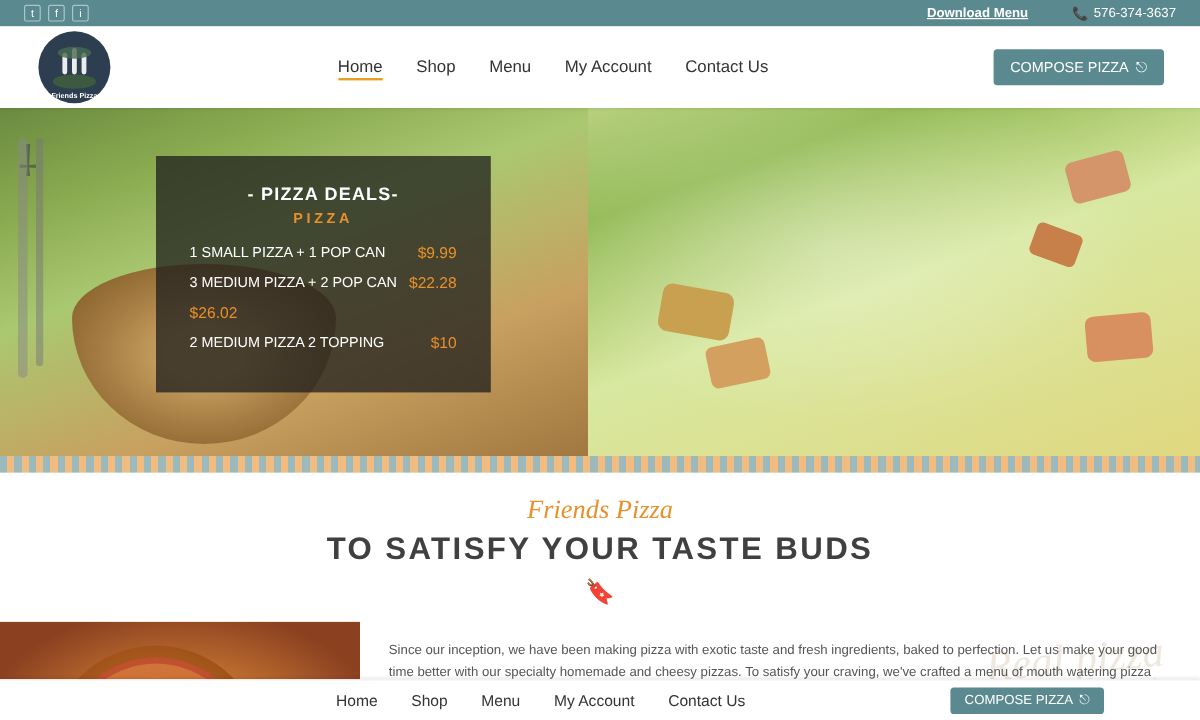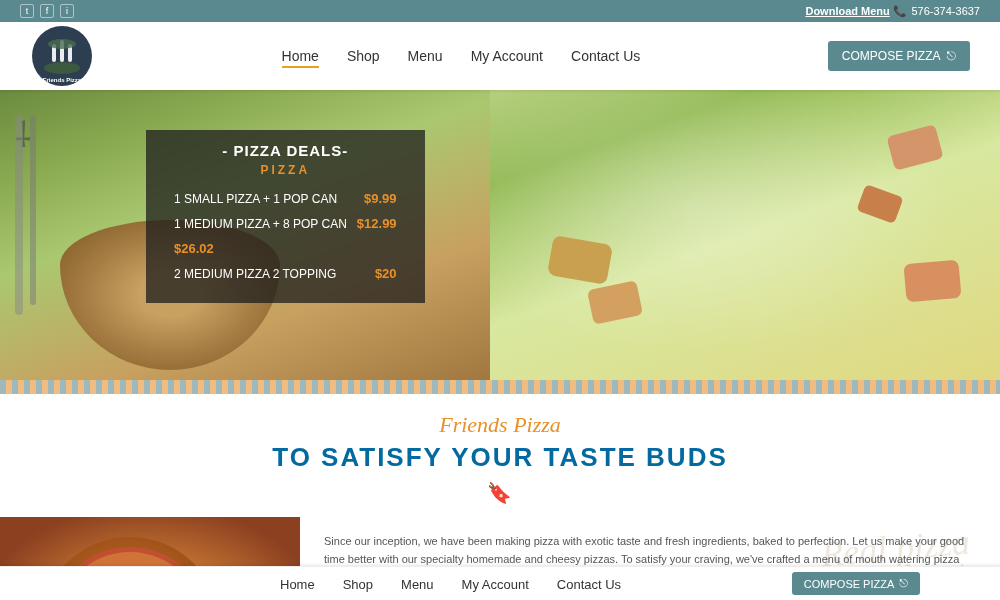--- a/index.html
+++ b/index.html
@@ -10,21 +10,21 @@
       background-color: #5a8a8f;
       height: 22px;
       display: flex;
       align-items: center;
       justify-content: space-between;
       padding: 0 20px;
       font-size: 11px;
       color: white;
     }
     .top-bar-left { display: flex; align-items: center; gap: 8px; }
-    .top-bar-right { display: flex; align-items: center; gap: 4px; }
+    .top-bar-right { display: flex; align-items: center; gap: 37px; }
     .top-bar .download-menu { font-weight: bold; text-decoration: underline; cursor: pointer; }
     .top-bar .phone { display: flex; align-items: center; gap: 4px; }
     .social-icons { display: flex; gap: 6px; }
     .social-icon { width: 14px; height: 14px; display: inline-flex; align-items: center; justify-content: center; font-size: 9px; border: 1px solid rgba(255,255,255,0.5); border-radius: 2px; }
 
     
     .nav-bar {
       background: white;
       height: 68px;
       display: flex;
@@ -119,25 +119,25 @@
       bottom: 80px; right: 40px;
       width: 55px; height: 38px;
       background: #d89060;
       border-radius: 7px;
       transform: rotate(-5deg);
     }
 
     
     .pizza-deals {
       position: absolute;
-      left: 146px;
+      left: 130px;
       top: 40px;
       background: rgba(30, 30, 30, 0.75);
       color: white;
-      padding: 12px 28px;
+      padding: 24px 28px;
       min-width: 270px;
       z-index: 5;
     }
     .deals-title {
       text-align: center;
       font-size: 15px;
       font-weight: bold;
       letter-spacing: 1px;
       margin-bottom: 4px;
     }
@@ -145,26 +145,26 @@
       text-align: center;
       color: #e8902a;
       font-size: 12px;
       letter-spacing: 3px;
       margin-bottom: 14px;
       font-weight: bold;
     }
     .deal-row {
       display: flex;
       justify-content: space-between;
-      align-items: center;
+      align-items: flex-start;
       margin-bottom: 10px;
       font-size: 12px;
     }
     .deal-name { flex: 1; padding-right: 10px; }
-    .deal-price { color: #e8902a; font-weight: bold; font-size: 13px; }
+    .deal-price { color: #e8902a; font-weight: normal; font-size: 13px; }
 
     
     .wave-border {
       height: 14px;
       background: repeating-linear-gradient(
         90deg,
         #5a8a8f 0px, #5a8a8f 6px,
         #e8902a 6px, #e8902a 12px
       );
       opacity: 0.6;
@@ -180,21 +180,21 @@
     .section-script {
       font-family: 'Georgia', serif;
       font-style: italic;
       color: #e8902a;
       font-size: 22px;
       margin-bottom: 4px;
     }
     .section-heading {
       font-size: 26px;
       font-weight: 900;
-      color: #0369a1;
+      color: #404040;
       letter-spacing: 2px;
       text-transform: uppercase;
       margin-bottom: 8px;
     }
     .bookmark-icon {
       color: #e8902a;
       font-size: 20px;
       margin-bottom: 12px;
     }
 
@@ -382,29 +382,29 @@
     <div style="position:absolute;bottom:10px;left:60px;width:220px;height:150px;background:radial-gradient(ellipse,#c8a060 20%,#a07840 60%,#7a5820 100%);border-radius:50% 50% 50% 50%/30% 30% 70% 70%;"></div>
 
     <div class="pizza-deals">
       <div class="deals-title">- PIZZA DEALS-</div>
       <div class="deals-subtitle">PIZZA</div>
       <div class="deal-row">
         <span class="deal-name">1 SMALL PIZZA + 1 POP CAN</span>
         <span class="deal-price">$9.99</span>
       </div>
       <div class="deal-row">
-        <span class="deal-name">1 MEDIUM PIZZA + 8 POP CAN</span>
-        <span class="deal-price">$12.99</span>
+        <span class="deal-name">3 MEDIUM PIZZA + 2 POP CAN</span>
+        <span class="deal-price">$22.28</span>
       </div>
       <div class="deal-row">
         <span class="deal-price">$26.02</span>
       </div>
       <div class="deal-row">
         <span class="deal-name">2 MEDIUM PIZZA 2 TOPPING</span>
-        <span class="deal-price">$20</span>
+        <span class="deal-price">$10</span>
       </div>
     </div>
   </div>
 
   <div class="hero-right">
     <div style="position:absolute;inset:0;background:linear-gradient(160deg,#b8d080 0%,#90b850 20%,#d8e8a0 50%,#e0d880 100%);"></div>
     <div style="position:absolute;inset:0;background:radial-gradient(ellipse at 40% 40%,rgba(255,255,255,0.3) 0%,transparent 60%);"></div>
     <div class="crouton1"></div>
     <div class="crouton2"></div>
     <div class="crouton3"></div>

